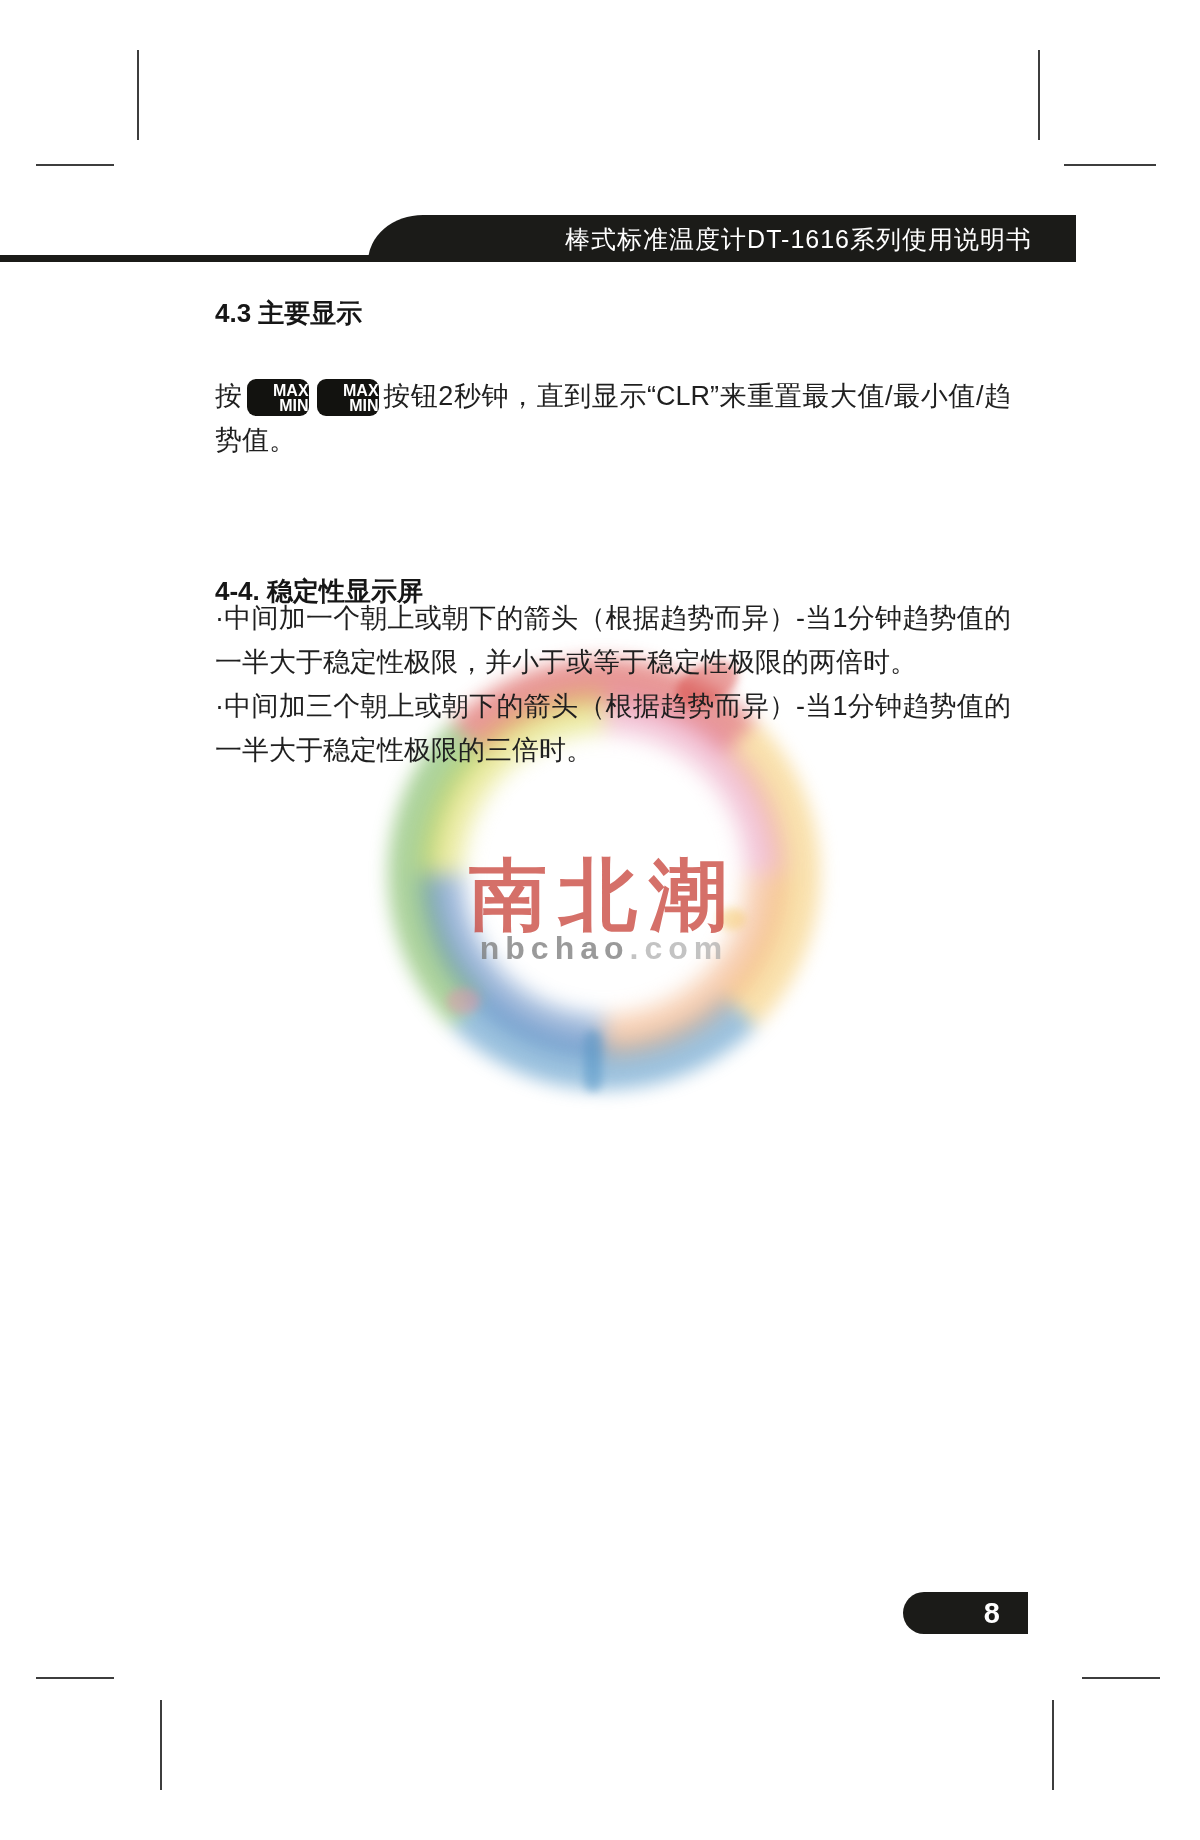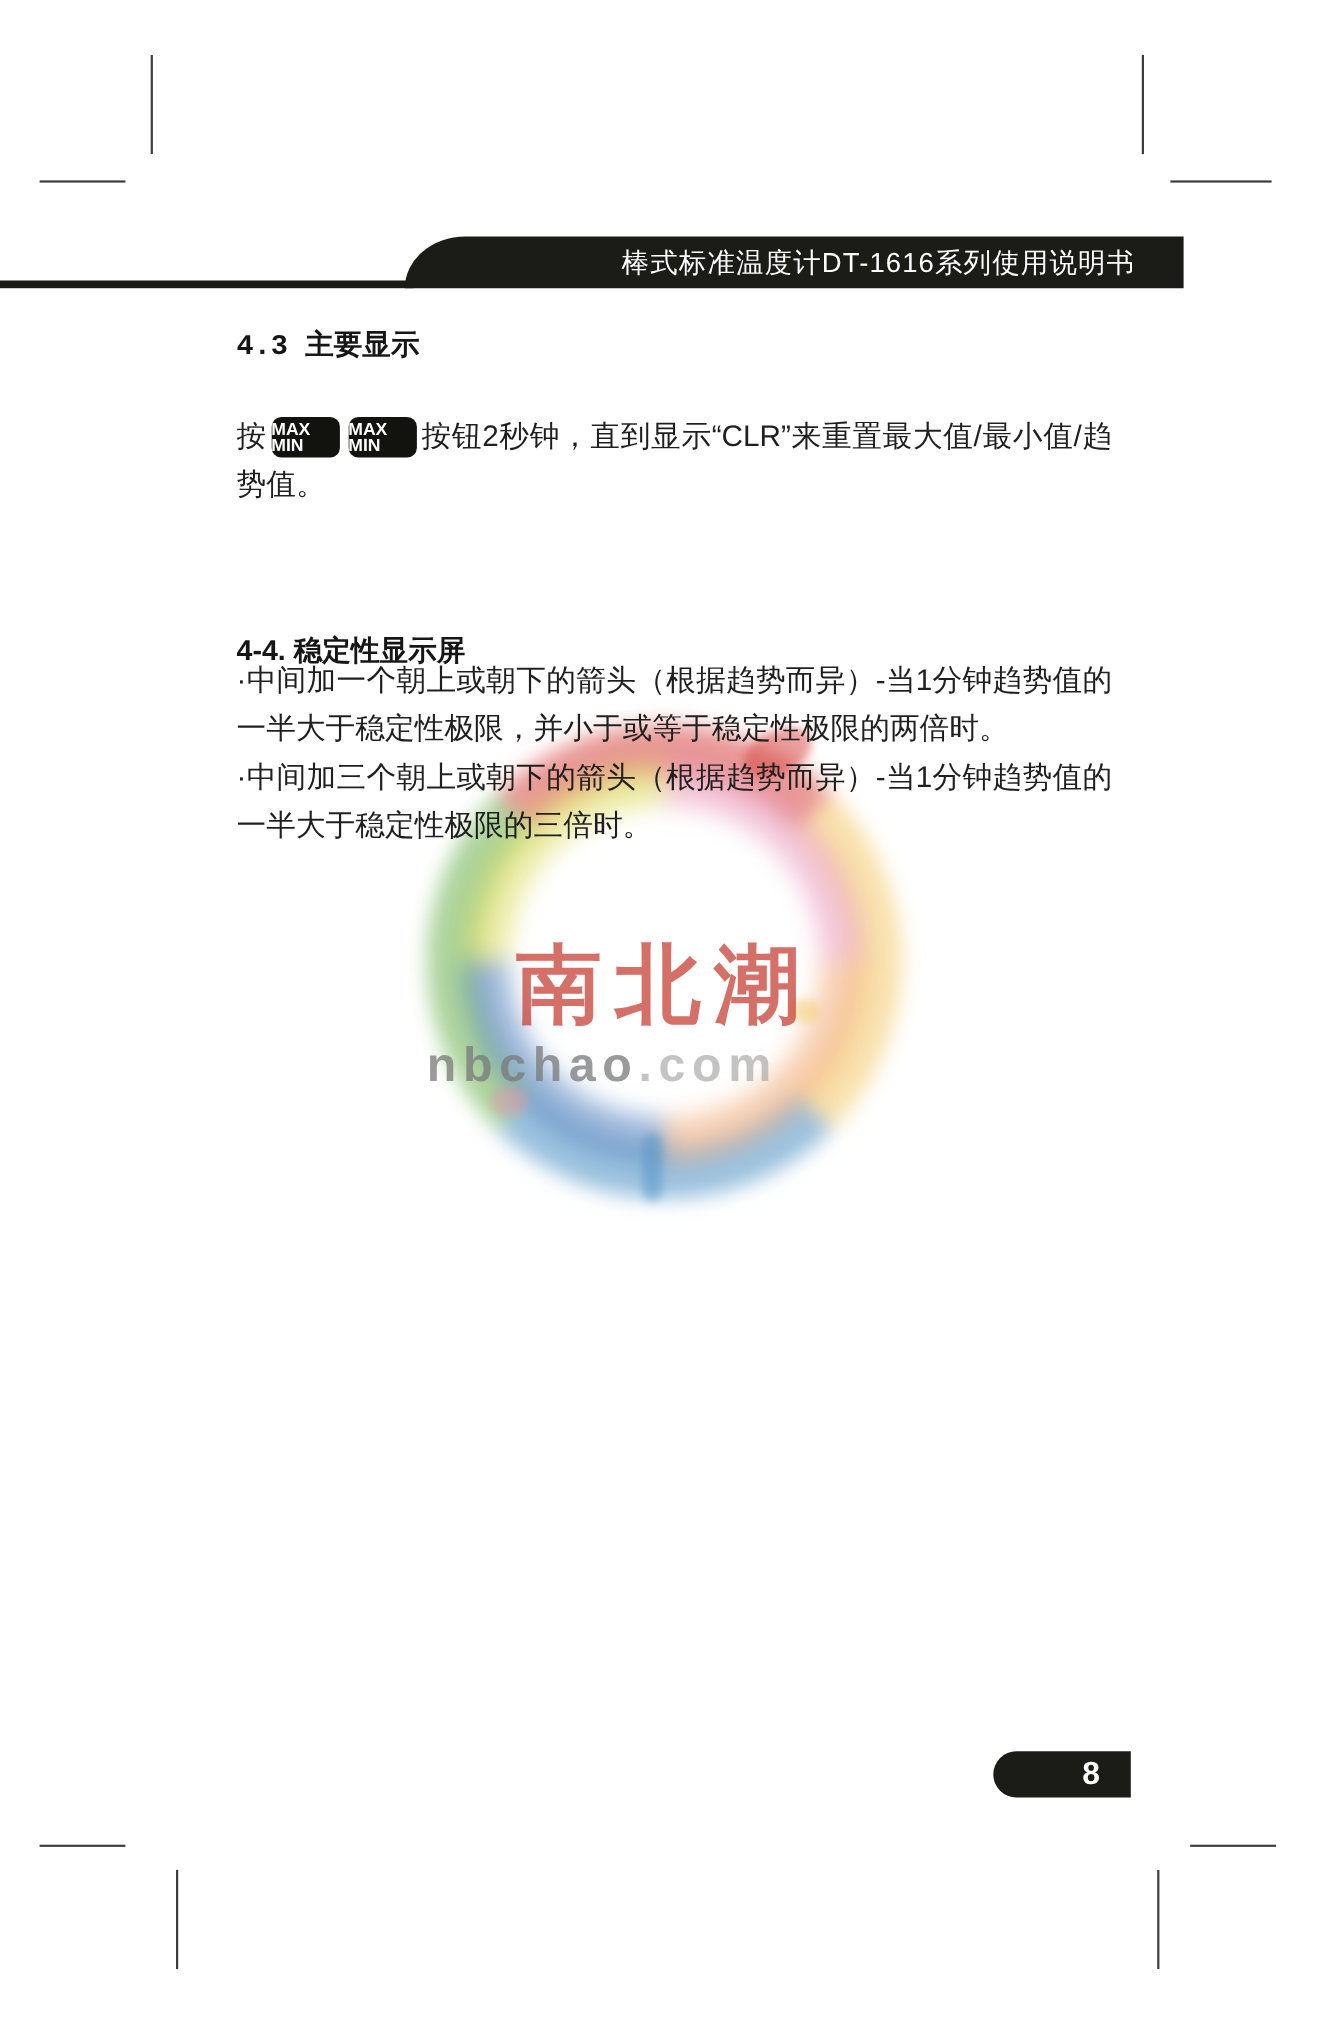--- a/index.html
+++ b/index.html
@@ -40,35 +40,35 @@
   .wm-blob{position:absolute;border-radius:50%;filter:blur(4px);}
   .wm-blob.b1{left:286px;top:6px;width:66px;height:40px;background:#d64541;opacity:.5;transform:rotate(-25deg);}
   .wm-blob.b2{left:196px;top:372px;width:18px;height:62px;background:#4a90c4;opacity:.45;border-radius:10px;}
   .wm-blob.b3{left:58px;top:330px;width:34px;height:26px;background:#e78fb3;opacity:.45;}
   .wm-blob.b4{left:330px;top:250px;width:28px;height:22px;background:#f5c96a;opacity:.5;}
   .wm-brand{
     position:absolute;left:0;top:186px;width:100%;text-align:center;
     font-size:78px;font-weight:bold;color:rgba(197,57,47,.72);letter-spacing:12px;white-space:nowrap;
   }
   .wm-domain{
-    position:absolute;left:0;top:286px;width:100%;
-    font-size:44px;font-weight:bold;letter-spacing:6px;white-space:nowrap;
+    position:absolute;left:0;top:272px;width:100%;text-align:center;
+    font-size:32px;font-weight:bold;letter-spacing:6px;white-space:nowrap;
   }
   .wm-domain .d1{color:rgba(120,120,120,.75);}
   .wm-domain .d2{color:rgba(170,170,170,.7);}
   
   .content{position:absolute;left:215px;width:796px;z-index:1;color:#1f1f1f;}
   .sec-title{position:absolute;left:215px;font-size:26px;font-weight:bold;color:#161616;z-index:1;white-space:nowrap;}
   .para{
     margin:0;font-size:27px;line-height:44px;text-align:justify;text-justify:inter-character;
     color:#1f1f1f;
   }
   .maxmin{
     display:inline-block;background:#12120f;color:#ffffff;border-radius:9px;
-    width:62px;text-align:left;font-weight:bold;font-size:16px;line-height:15px;
+    width:62px;text-align:right;font-weight:bold;font-size:16px;line-height:15px;
     padding:4px 0 3px 0;vertical-align:middle;margin:0 4px;letter-spacing:0;
   }
   .maxmin span{display:block;}
   
   .page-badge{
     position:absolute;left:903px;top:1592px;width:125px;height:42px;background:#1b1b18;
     border-top-left-radius:21px;border-bottom-left-radius:21px;
   }
   .page-badge .num{
     position:absolute;right:28px;top:0;height:42px;line-height:42px;
@@ -96,21 +96,21 @@
   <div class="wm-ring1"></div>
   <div class="wm-ring2"></div>
   <div class="wm-blob b1"></div>
   <div class="wm-blob b2"></div>
   <div class="wm-blob b3"></div>
   <div class="wm-blob b4"></div>
   <div class="wm-brand">南北潮</div>
   <div class="wm-domain"><span class="d1">nbchao</span><span class="d2">.com</span></div>
 </div>
 
-<div class="sec-title" style="top:296px;font-family:Liberation Mono, monospace;">4.3 主要显示</div>
+<div class="sec-title" style="top:296px;">4.3 主要显示</div>
 
 <div class="content" style="top:374px;">
   <p class="para"><span>按</span><span class="maxmin"><span>MAX</span><span>MIN</span></span><span class="maxmin"><span>MAX</span><span>MIN</span></span><span>按钮2秒钟，直到显示“CLR”来重置最大值/最小值/趋势值。</span></p>
 </div>
 
 <div class="sec-title" style="top:558px;margin-top:16px;">4-4. 稳定性显示屏</div>
 
 <div class="content" style="top:596px;">
   <p class="para">·中间加一个朝上或朝下的箭头（根据趋势而异）-当1分钟趋势值的一半大于稳定性极限，并小于或等于稳定性极限的两倍时。</p>
   <p class="para">·中间加三个朝上或朝下的箭头（根据趋势而异）-当1分钟趋势值的一半大于稳定性极限的三倍时。</p>

